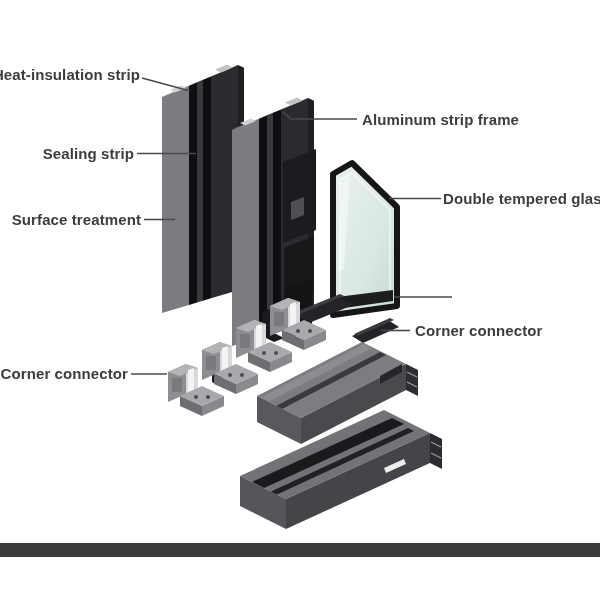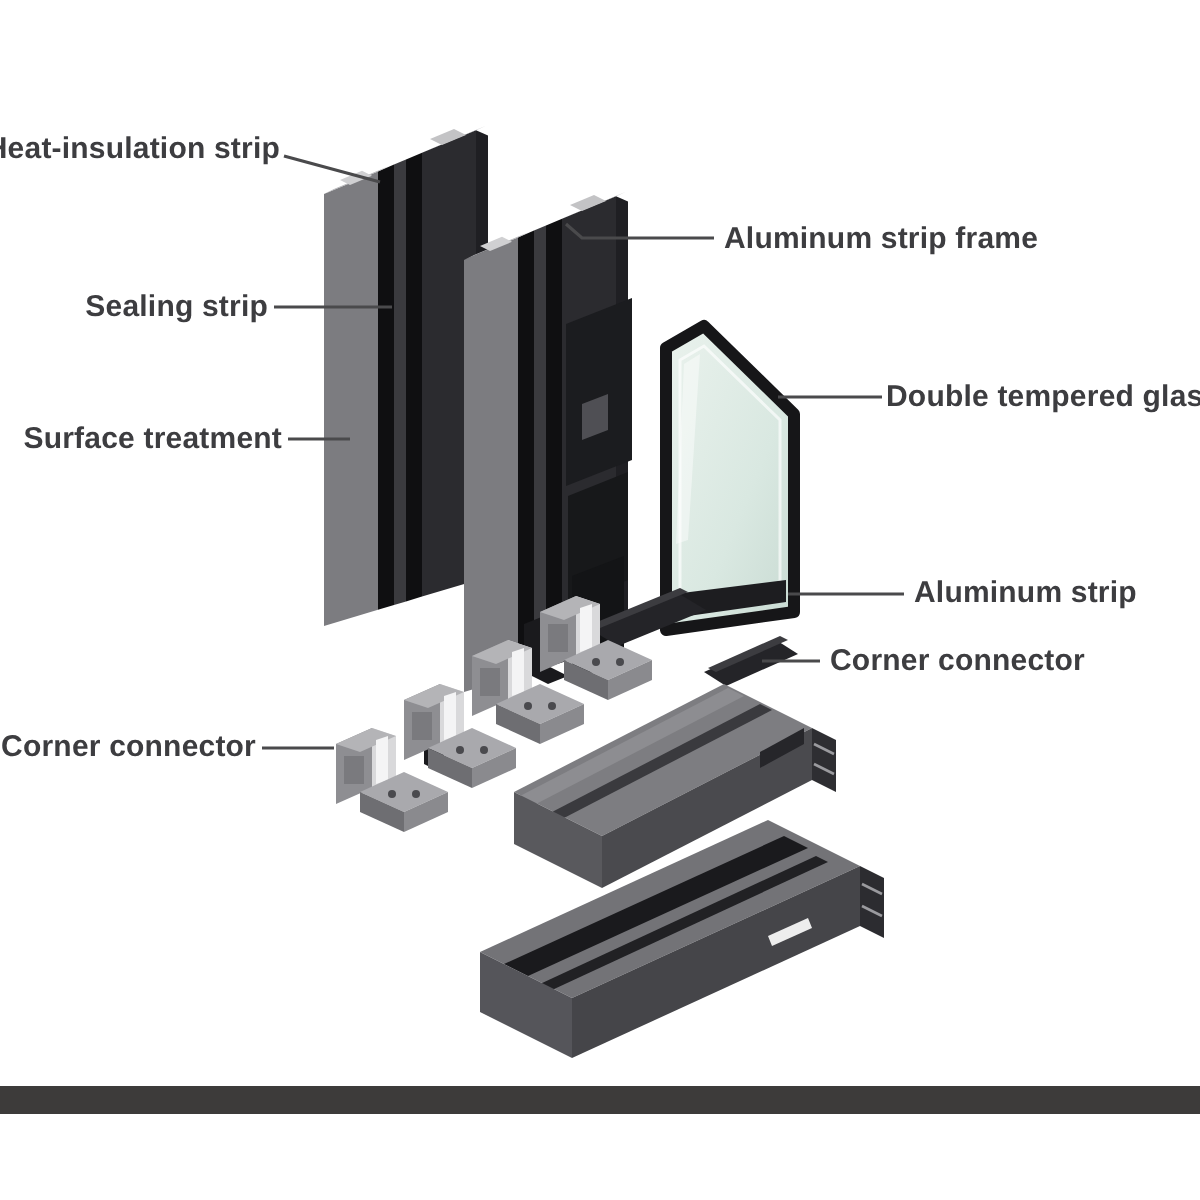--- a/index.html
+++ b/index.html
@@ -126,17 +126,16 @@
       <line x1="381" y1="330.5" x2="410" y2="330.5"></line>
       <line x1="131" y1="374" x2="167" y2="374"></line>
     </g>
   </svg>
 
   <div class="label" style="right:460px;top:66px">Heat-insulation strip</div>
   <div class="label" style="right:459px;top:211px">Surface treatment</div>
   <div class="label" style="right:466px;top:145px">Sealing strip</div>
   <div class="label" style="left:362px;top:111px">Aluminum strip frame</div>
   <div class="label" style="left:443px;top:190px">Double tempered glass</div>
-  <div class="label" style="left:457px;top:288px">Aluminum strip</div>
   <div class="label" style="left:415px;top:322px">Corner connector</div>
   <div class="label" style="right:472px;top:365px">Corner connector</div>
 
 </div>
 
 </body></html>

